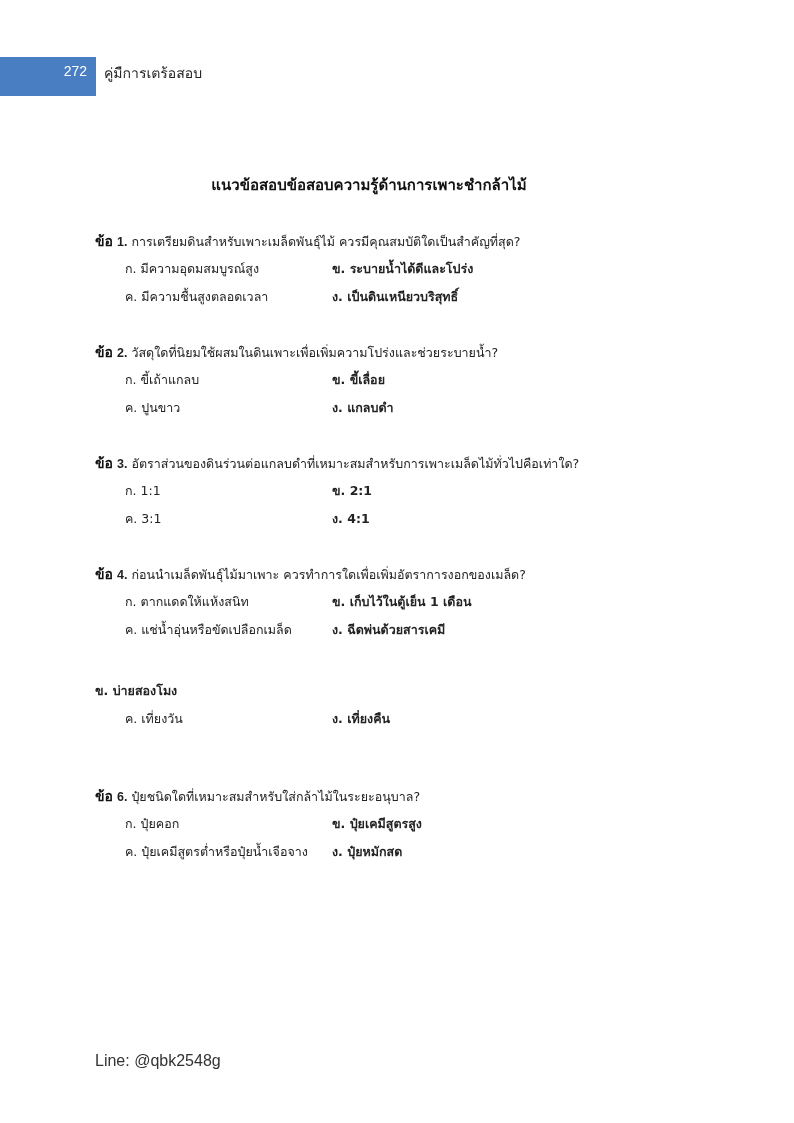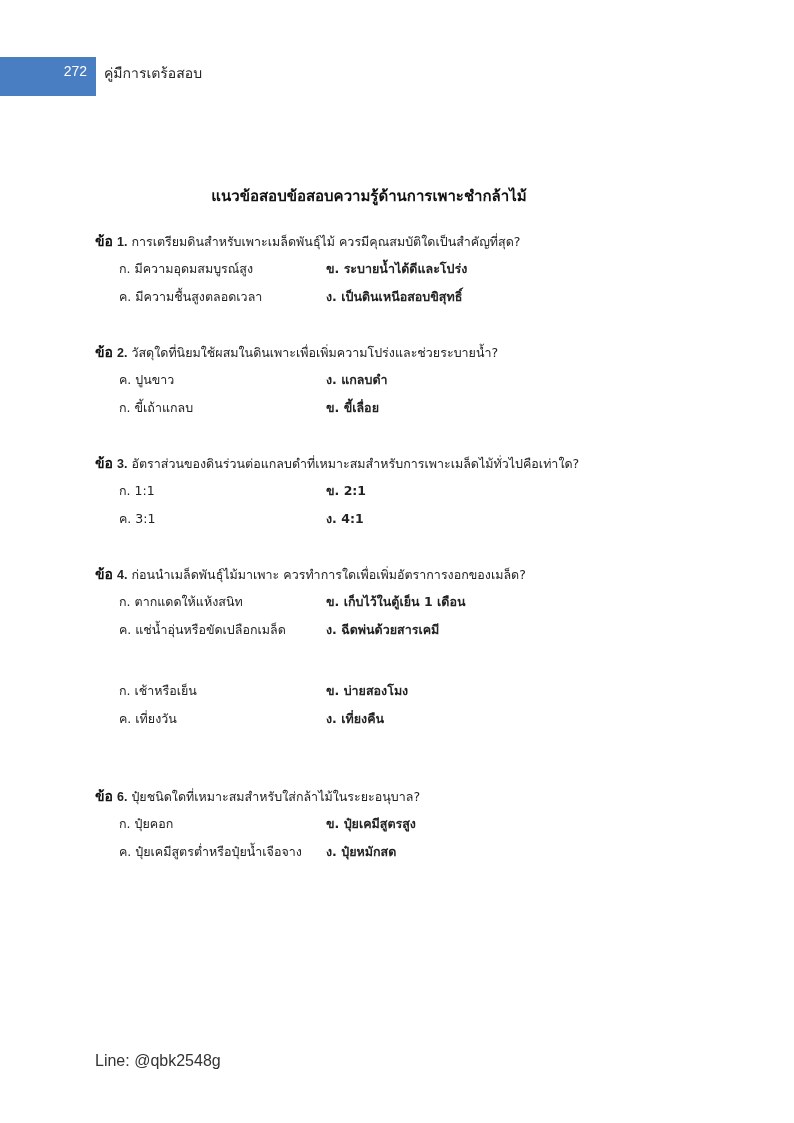--- a/index.html
+++ b/index.html
@@ -34,21 +34,21 @@
       position: absolute;
       left: 104px;
       top: 62px;
       font-size: 14px;
       color: #222222;
     }
     .doc-title {
       position: absolute;
       left: 0;
       width: 738px;
-      top: 184px;
+      top: 173px;
       text-align: center;
       font-size: 15px;
       font-weight: bold;
       color: #111111;
     }
     .question {
       position: absolute;
       left: 95px;
       width: 620px;
     }
@@ -76,21 +76,21 @@
       display: flex;
       height: 28px;
       line-height: 22px;
       font-size: 12.5px;
       white-space: nowrap;
     }
     .opt {
       color: #222222;
     }
     .opt.col1 {
-      margin-left: 24px;
+      margin-left: 30px;
       width: 207px;
     }
     .opt.col2 {
       width: 260px;
       font-weight: bold;
     }
     .footer {
       position: absolute;
       left: 95px;
       top: 1052px;
@@ -115,40 +115,40 @@
     <span class="q-num">1.</span>
     <span>การเตรียมดินสำหรับเพาะเมล็ดพันธุ์ไม้ ควรมีคุณสมบัติใดเป็นสำคัญที่สุด?</span>
   </div>
   <div class="options">
     <div class="opt-row">
       <span class="opt col1">ก. มีความอุดมสมบูรณ์สูง</span>
       <span class="opt col2">ข. ระบายน้ำได้ดีและโปร่ง</span>
     </div>
     <div class="opt-row">
       <span class="opt col1">ค. มีความชื้นสูงตลอดเวลา</span>
-      <span class="opt col2">ง. เป็นดินเหนีอสอบขิสุทธิ์</span>
+      <span class="opt col2">ง. เป็นดินเหนียวบริสุทธิ์</span>
     </div>
   </div>
 </div>
 
 <div class="question" style="top:341px;">
   <div class="q-line">
     <span class="q-prefix">ข้อ</span>
     <span class="q-num">2.</span>
     <span>วัสดุใดที่นิยมใช้ผสมในดินเพาะเพื่อเพิ่มความโปร่งและช่วยระบายน้ำ?</span>
   </div>
   <div class="options">
     <div class="opt-row">
+      <span class="opt col1">ก. ขี้เถ้าแกลบ</span>
+      <span class="opt col2">ข. ขี้เลื่อย</span>
+    </div>
+    <div class="opt-row">
       <span class="opt col1">ค. ปูนขาว</span>
       <span class="opt col2">ง. แกลบดำ</span>
     </div>
-    <div class="opt-row">
-      <span class="opt col1">ก. ขี้เถ้าแกลบ</span>
-      <span class="opt col2">ข. ขี้เลื่อย</span>
-    </div>
   </div>
 </div>
 
 <div class="question" style="top:452px;">
   <div class="q-line">
     <span class="q-prefix">ข้อ</span>
     <span class="q-num">3.</span>
     <span>อัตราส่วนของดินร่วนต่อแกลบดำที่เหมาะสมสำหรับการเพาะเมล็ดไม้ทั่วไปคือเท่าใด?</span>
   </div>
   <div class="options">
@@ -177,21 +177,20 @@
     <div class="opt-row">
       <span class="opt col1">ค. แช่น้ำอุ่นหรือขัดเปลือกเมล็ด</span>
       <span class="opt col2">ง. ฉีดพ่นด้วยสารเคมี</span>
     </div>
   </div>
 </div>
 
 <div class="question" style="top:674px;">
   <div class="options">
     <div class="opt-row">
-      <span class="opt col1">ก. เช้าหรือเย็น</span>
       <span class="opt col2">ข. บ่ายสองโมง</span>
     </div>
     <div class="opt-row">
       <span class="opt col1">ค. เที่ยงวัน</span>
       <span class="opt col2">ง. เที่ยงคืน</span>
     </div>
   </div>
 </div>
 
 <div class="question" style="top:785px;">

